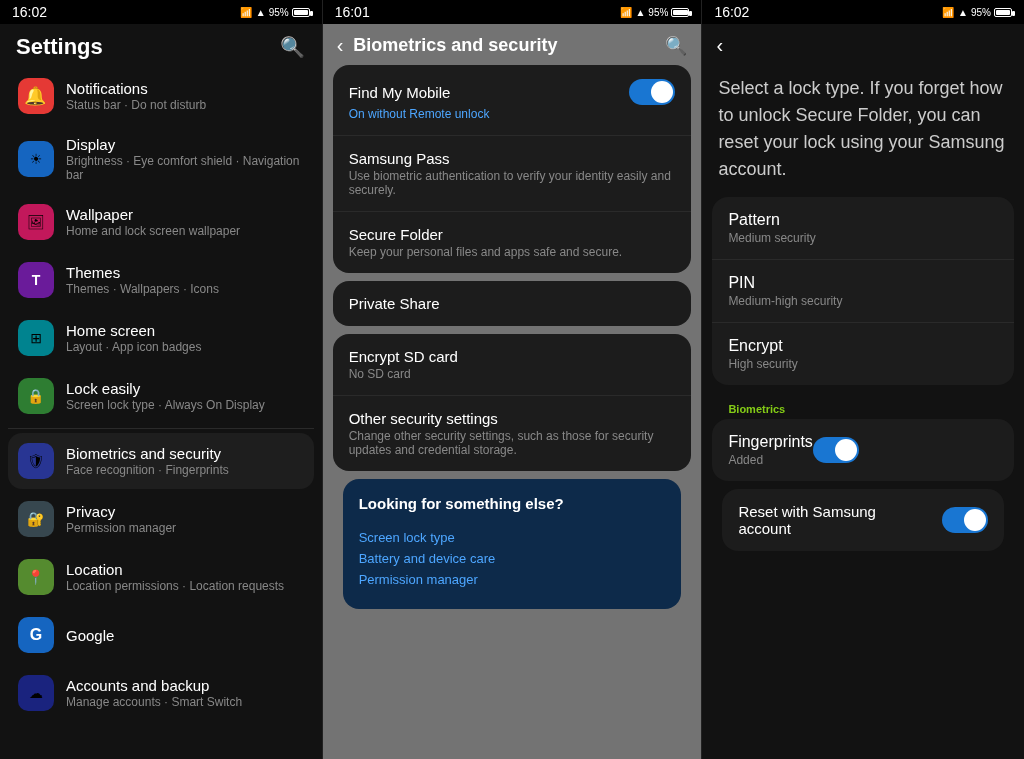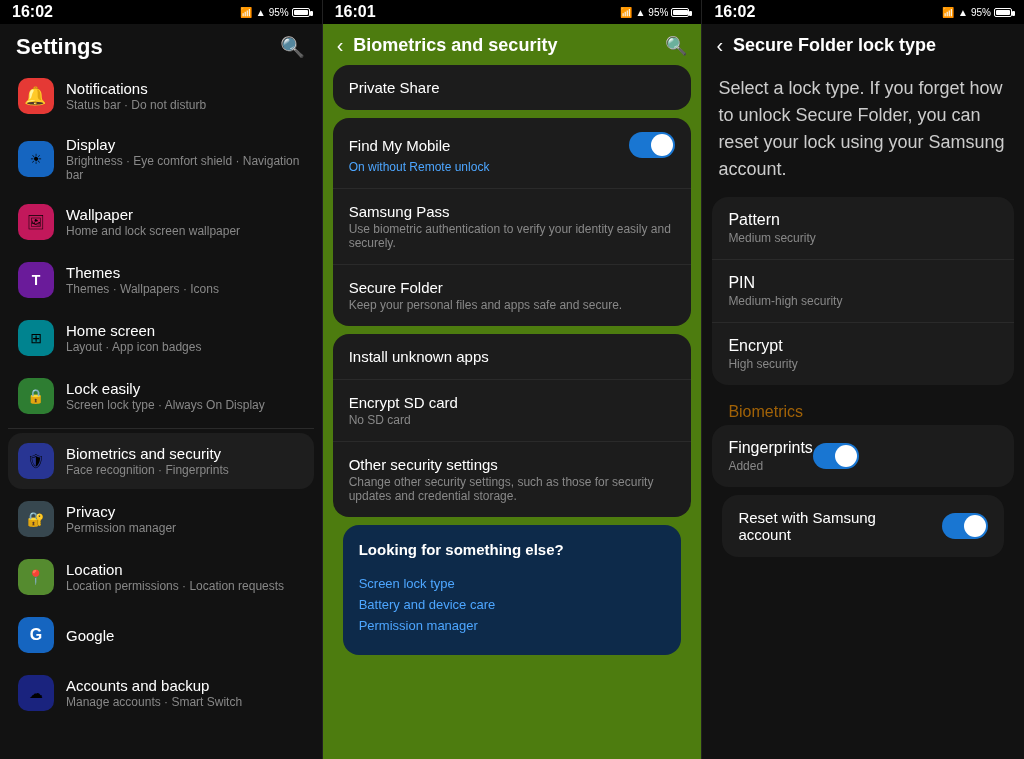--- a/index.html
+++ b/index.html
@@ -23,21 +23,21 @@
 
     
     .status-bar {
       display: flex;
       justify-content: space-between;
       align-items: center;
       padding: 4px 12px;
       height: 24px;
       background: #000;
     }
-    .status-time { color: #fff; font-size: 16px; font-weight: 700; }
+    .status-time { color: #fff; font-size: 14px; font-weight: 400; }
     .status-icons { color: #fff; font-size: 10px; display: flex; align-items: center; gap: 3px; }
     .battery-bar {
       display: inline-block; width: 18px; height: 9px;
       border: 1px solid #fff; border-radius: 2px; position: relative;
     }
     .battery-bar::after {
       content: ''; position: absolute; right: -4px; top: 2px;
       width: 3px; height: 5px; background: #fff; border-radius: 1px;
     }
     .battery-fill {
@@ -91,21 +91,21 @@
 
     .settings-item-text { flex: 1; }
     .settings-item-name { color: #fff; font-size: 15px; font-weight: 500; }
     .settings-item-sub { color: #888; font-size: 12px; margin-top: 1px; }
 
     .divider { height: 1px; background: #2a2a2a; margin: 4px 0; }
 
     
     .panel-biometrics {
       width: 400px;
-      background: #4d7c0f;
+      background: #737373;
       border-left: 1px solid #222;
       border-right: 1px solid #222;
     }
     .back-header {
       display: flex;
       align-items: center;
       padding: 10px 14px 8px;
       gap: 10px;
     }
     .back-btn { color: #fff; font-size: 20px; background: none; border: none; cursor: pointer; }
@@ -178,24 +178,24 @@
     .secure-item {
       padding: 14px 16px;
       cursor: pointer;
       border-bottom: 1px solid #2a2a2a;
     }
     .secure-item:last-child { border-bottom: none; }
     .secure-item-name { color: #fff; font-size: 16px; font-weight: 500; }
     .secure-item-sub { color: #888; font-size: 12px; margin-top: 2px; }
 
     .biometrics-label {
-      color: #a16207;
-      font-size: 16px;
+      color: #84cc16;
+      font-size: 11px;
       padding: 10px 16px 4px;
-      font-weight: 400;
+      font-weight: 700;
     }
 
     .secure-reset-row {
       display: flex;
       align-items: center;
       justify-content: space-between;
       padding: 14px 16px;
       background: #1c1c1c;
       border-radius: 16px;
       margin: 0 10px;
@@ -335,46 +335,43 @@
   <div class="back-header">
     <button class="back-btn">‹</button>
     <span class="back-title">Biometrics and security</span>
     <button class="search-btn-sm">🔍</button>
   </div>
 
   <div class="bio-list">
 
     <div class="bio-card">
       <div class="bio-item">
-        <div class="bio-item-name">Private Share</div>
-      </div>
-    </div>
-
-    <div class="bio-card">
-      <div class="bio-item">
         <div class="bio-item-row">
           <span class="bio-item-name">Find My Mobile</span>
           <div class="toggle"></div>
         </div>
         <div class="bio-item-sub blue">On without Remote unlock</div>
       </div>
       <div class="bio-item">
         <div class="bio-item-name">Samsung Pass</div>
         <div class="bio-item-sub">Use biometric authentication to verify your identity easily and securely.</div>
       </div>
       <div class="bio-item">
         <div class="bio-item-name">Secure Folder</div>
         <div class="bio-item-sub">Keep your personal files and apps safe and secure.</div>
       </div>
     </div>
 
     <div class="bio-card">
       <div class="bio-item">
-        <div class="bio-item-name">Install unknown apps</div>
-      </div>
+        <div class="bio-item-name">Private Share</div>
+      </div>
+    </div>
+
+    <div class="bio-card">
       <div class="bio-item">
         <div class="bio-item-name">Encrypt SD card</div>
         <div class="bio-item-sub">No SD card</div>
       </div>
       <div class="bio-item">
         <div class="bio-item-name">Other security settings</div>
         <div class="bio-item-sub">Change other security settings, such as those for security updates and credential storage.</div>
       </div>
     </div>
 
@@ -396,21 +393,20 @@
       <span>▲</span>
       <span>95%</span>
       <span class="battery-bar">
           <span class="battery-fill"></span>
         </span>
     </div>
   </div>
 
   <div class="back-header">
     <button class="back-btn">‹</button>
-    <span class="back-title">Secure Folder lock type</span>
   </div>
 
   <div class="secure-desc">Select a lock type. If you forget how to unlock Secure Folder, you can reset your lock using your Samsung account.</div>
 
   <div class="secure-list">
     <div class="secure-card">
       <div class="secure-item">
         <div class="secure-item-name">Pattern</div>
         <div class="secure-item-sub">Medium security</div>
       </div>

